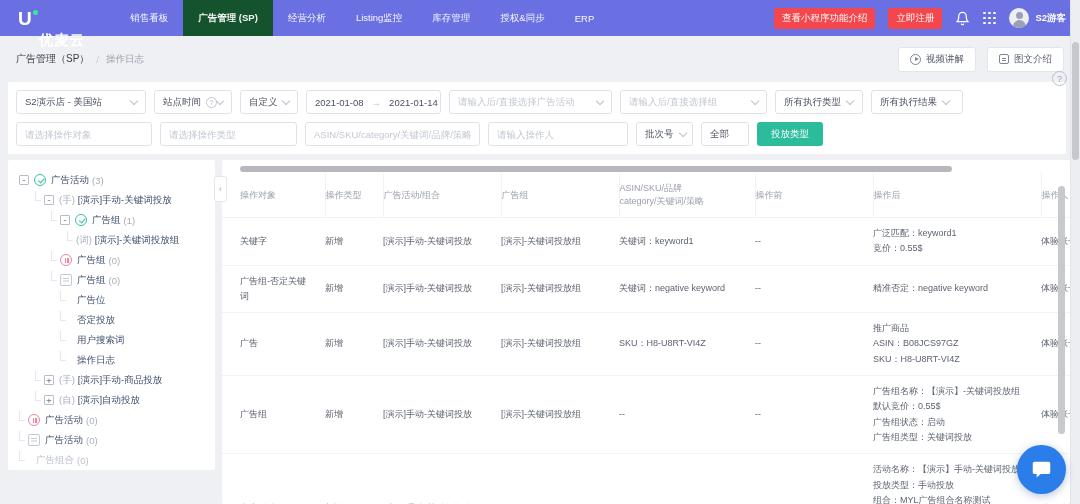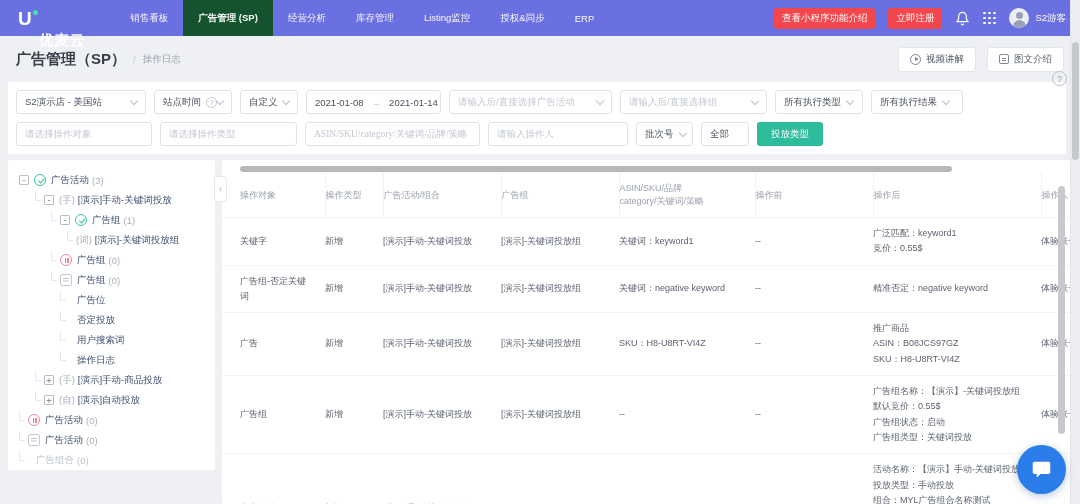--- a/index.html
+++ b/index.html
@@ -15,48 +15,48 @@
   .logo-u i { position:absolute; width:5px; height:5px; border-radius:50%; background:#3fe3a6; top:1px; right:-6px; }
   .logo-text { font-size:14.5px; font-weight:700; letter-spacing:1px;margin-top:44px; }
   .nav-items { display:flex; }
   .nav-item { display:flex; align-items:center; padding:0 15px; font-size:9.5px; color:rgba(255,255,255,.95); cursor:pointer; }
   .nav-item.active { background:#14532d; font-weight:700; }
   .nav-right { margin-left:auto; display:flex; align-items:center; gap:13px; padding-right:14px; }
   .pill-btn { background:#f4474d; color:#fff; font-size:9.5px; padding:4px 8px; border-radius:3px; border:none; cursor:pointer; font-family:inherit; }
   .bell { display:flex; align-items:center; cursor:pointer; }
   .grid-ic { width:13px; height:13px; display:grid; grid-template-columns:repeat(3,1fr); gap:2px; cursor:pointer; }
   .grid-ic i { width:2.5px; height:2.5px; background:#fff; border-radius:50%; }
-  .user { display:flex; align-items:center; gap:6px; cursor:pointer; }
+  .user { display:flex; align-items:center; gap:6px; cursor:pointer;font-weight:bold; }
   .avatar { width:20px; height:20px; border-radius:50%; background:#edeff6; position:relative; overflow:hidden; }
   .avatar::before { content:""; position:absolute; width:7px; height:7px; border-radius:50%; background:#9aa0b5; left:6.5px; top:3.5px; }
   .avatar::after { content:""; position:absolute; width:13px; height:8px; border-radius:7px 7px 0 0; background:#9aa0b5; left:3.5px; top:12px; }
   .user-name { font-size:9.5px; }
   
   .crumb-row { height:46px; display:flex; align-items:center; padding:0 16px; }
-  .bc-section { font-size:15px; font-weight:700; color:#383d47; }
+  .bc-section { font-size:10px; font-weight:400; color:#383d47; }
   .bc-sep { margin:0 7px; color:#c3c7cf; }
   .bc-current { color:#9ba1ac; }
   .row-actions { margin-left:auto; display:flex; gap:11px; }
   .ghost-btn { display:flex; align-items:center; gap:5px; background:#fff; border:1px solid #e2e5ec; border-radius:3px; padding:0 11px; height:25px; font-size:9.5px; color:#565d6b; cursor:pointer; font-family:Liberation Serif, serif; }
   .play-ic { width:11px; height:11px; border:1px solid #7e8795; border-radius:50%; position:relative; }
   .play-ic::after { content:""; position:absolute; left:3.5px; top:2.5px; border-left:4px solid #7e8795; border-top:2.5px solid transparent; border-bottom:2.5px solid transparent; }
   .doc-ic { width:10px; height:10px; border:1px solid #7e8795; border-radius:2px; position:relative; }
   .doc-ic::after { content:""; position:absolute; left:2px; right:2px; top:3px; height:1px; background:#7e8795; box-shadow:0 2px 0 #7e8795; }
   .help-circle { position:absolute; top:71px; right:13px; width:15px; height:15px; border:1px solid #b9bfc9; border-radius:50%; color:#9aa1ad; font-size:9px; display:flex; align-items:center; justify-content:center; cursor:pointer; background:transparent; }
   
   .filter-card { margin:0 14px 0 8px; background:#fff; border-radius:2px; padding:8px 8px; }
   .f-row { display:flex; gap:8px; align-items:center; }
   .f-row + .f-row { margin-top:8px; }
   .ctrl { height:24px; border:1px solid #dfe2e8; border-radius:3px; display:flex; align-items:center; padding:0 8px; font-size:9.5px; color:#4a5160; background:#fff; cursor:pointer; white-space:nowrap; overflow:hidden; }
   .ctrl.ph .cv { color:#c2c7d0; }
   .chev { width:6px; height:6px; border-right:1px solid #b9bfca; border-bottom:1px solid #b9bfca; transform:rotate(45deg); margin-left:auto; margin-top:-3px; flex:none; }
   .chev.tight { margin-left:6px; }
   .info-ic { width:11px; height:11px; border:1px solid #c2c7d0; border-radius:50%; color:#b4bac4; font-size:7.5px; display:flex; align-items:center; justify-content:center; margin-left:5px; flex:none; }
   .date-arrow { color:#c0c4cc; margin:0 8px; }
-  input.ctrl-in { height:24px; border:1px solid #dfe2e8; border-radius:3px; padding:0 8px; font-size:9.5px; color:#4a5160; font-family:Liberation Serif, serif; outline:none; }
+  input.ctrl-in { height:24px; border:1px solid #dfe2e8; border-radius:3px; padding:0 8px; font-size:9.5px; color:#4a5160; font-family:Liberation Sans, sans-serif; outline:none; }
   input.ctrl-in::placeholder { color:#c2c7d0; }
   .green-btn { height:24px; background:#2cbc9c; color:#fff; border:none; border-radius:3px; padding:0 14px; font-size:9.5px; cursor:pointer; font-family:inherit; }
   .w130{width:130px}.w71{width:78px}.w53{width:58px}.w135{width:135px}.w163{width:163px}.w125{width:147px}.w84{width:88px}.w90{width:92px}
   .w136{width:136px}.w137{width:137px}.w175{width:175px}.w140{width:140px}.w57{width:57px}.w48{width:48px}
   
   .main { display:flex; gap:7px; margin:6px 10px 0 8px; align-items:flex-start; position:relative; }
   .tree-card { width:207px; flex:none; background:#fff; border-radius:2px; height:310px; padding:10px 4px 10px 8px; overflow:hidden; }
   .trow { display:flex; align-items:center; height:20px; color:#3d4c6e; white-space:nowrap; cursor:pointer; font-size:9.5px; }
   .l0{padding-left:3px}.l1{padding-left:19px}.l2{padding-left:35px}.l2t{padding-left:44px}.l3{padding-left:51px}
   .tgl { width:10px; height:10px; border:1px solid #b8bec9; border-radius:1px; color:#6f7789; font-size:9px; line-height:8px; text-align:center; margin-right:5px; background:#fff; flex:none; font-family:"DejaVu Sans Mono",monospace; }
@@ -101,24 +101,24 @@
     <div class="nav-item">
         <span>销售看板</span>
       </div>
     <div class="nav-item active">
         <span>广告管理 (SP)</span>
       </div>
     <div class="nav-item">
         <span>经营分析</span>
       </div>
     <div class="nav-item">
+        <span>Listing监控</span>
+      </div>
+    <div class="nav-item">
         <span>库存管理</span>
-      </div>
-    <div class="nav-item">
-        <span>Listing监控</span>
       </div>
     <div class="nav-item">
         <span>授权&amp;同步</span>
       </div>
     <div class="nav-item">
         <span>ERP</span>
       </div>
   </nav>
   <div class="nav-right">
     <button class="pill-btn">查看小程序功能介绍</button>

